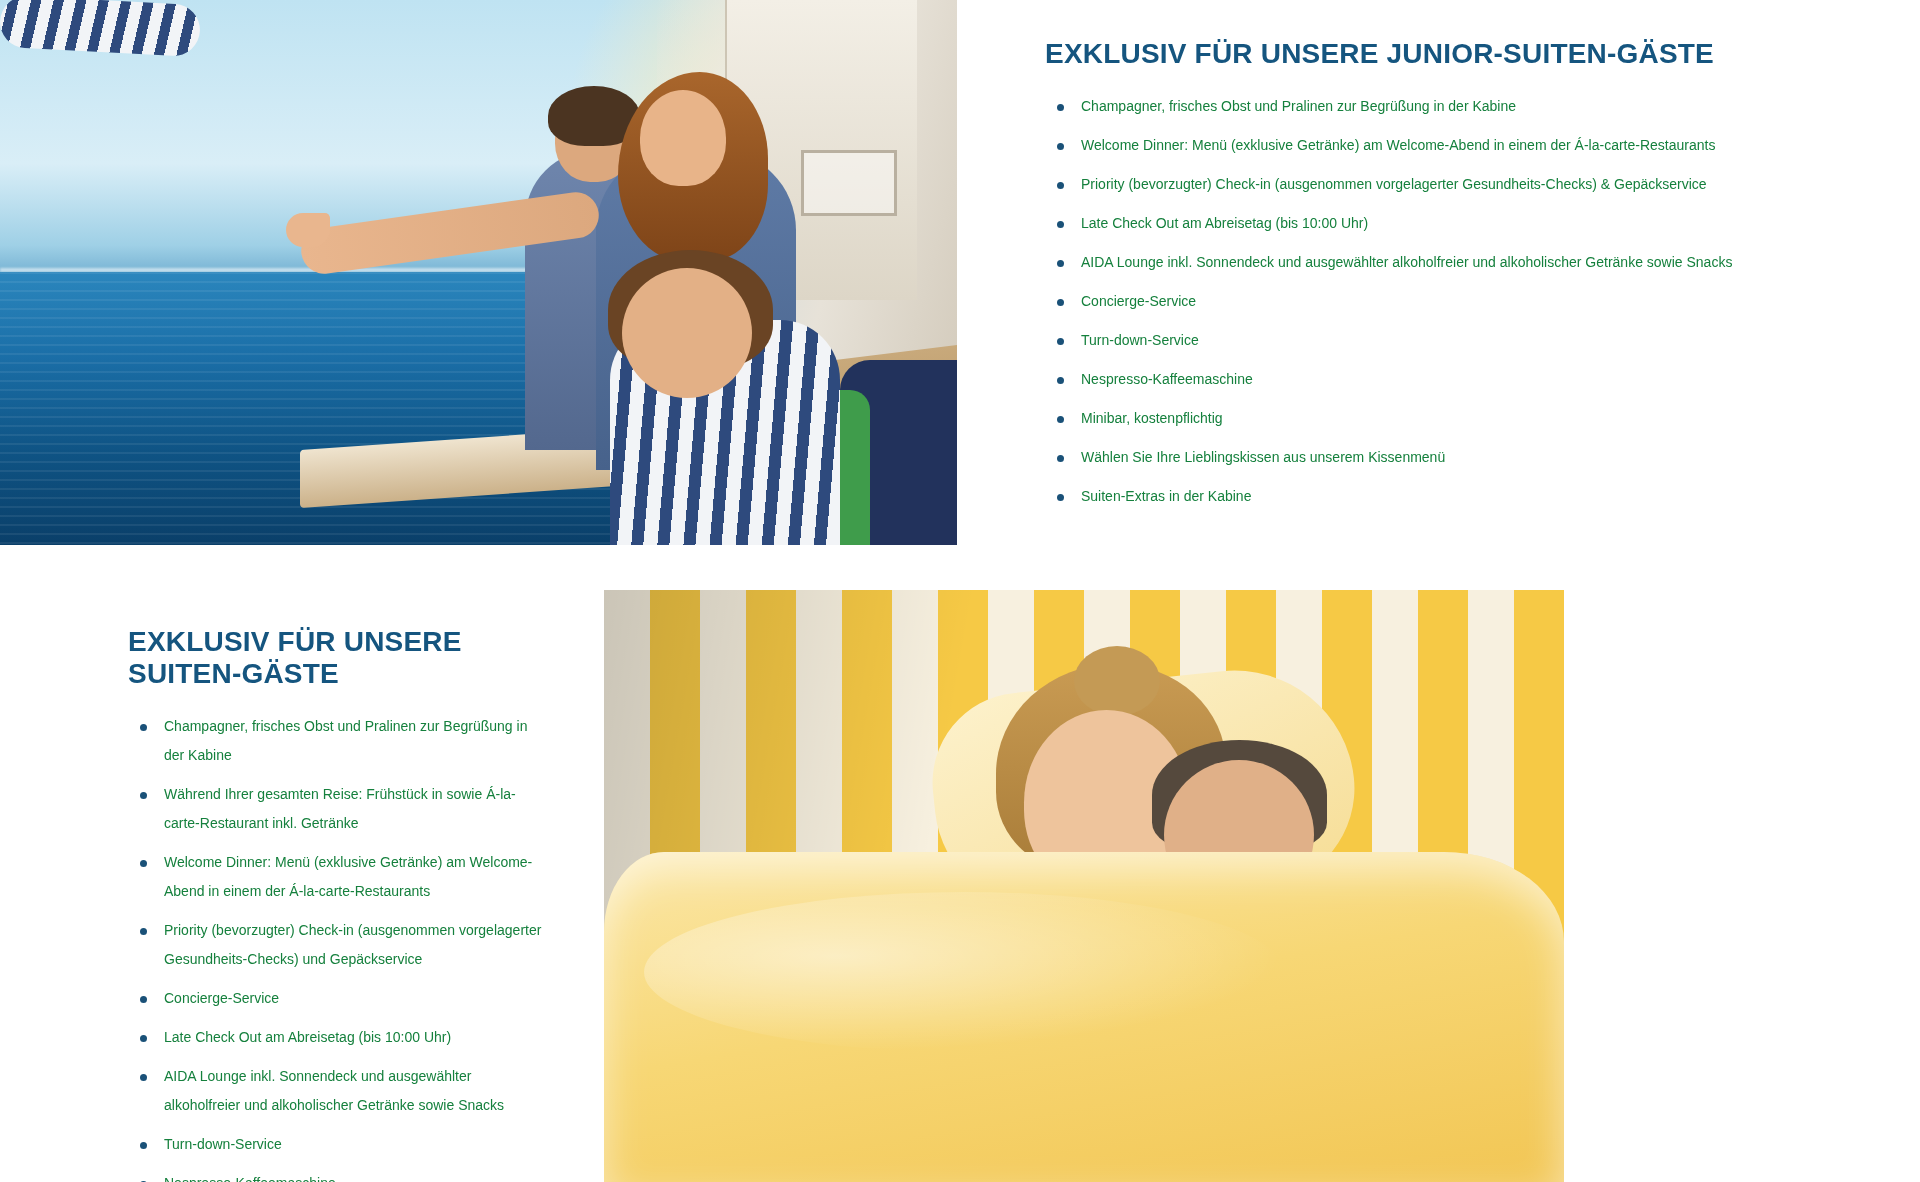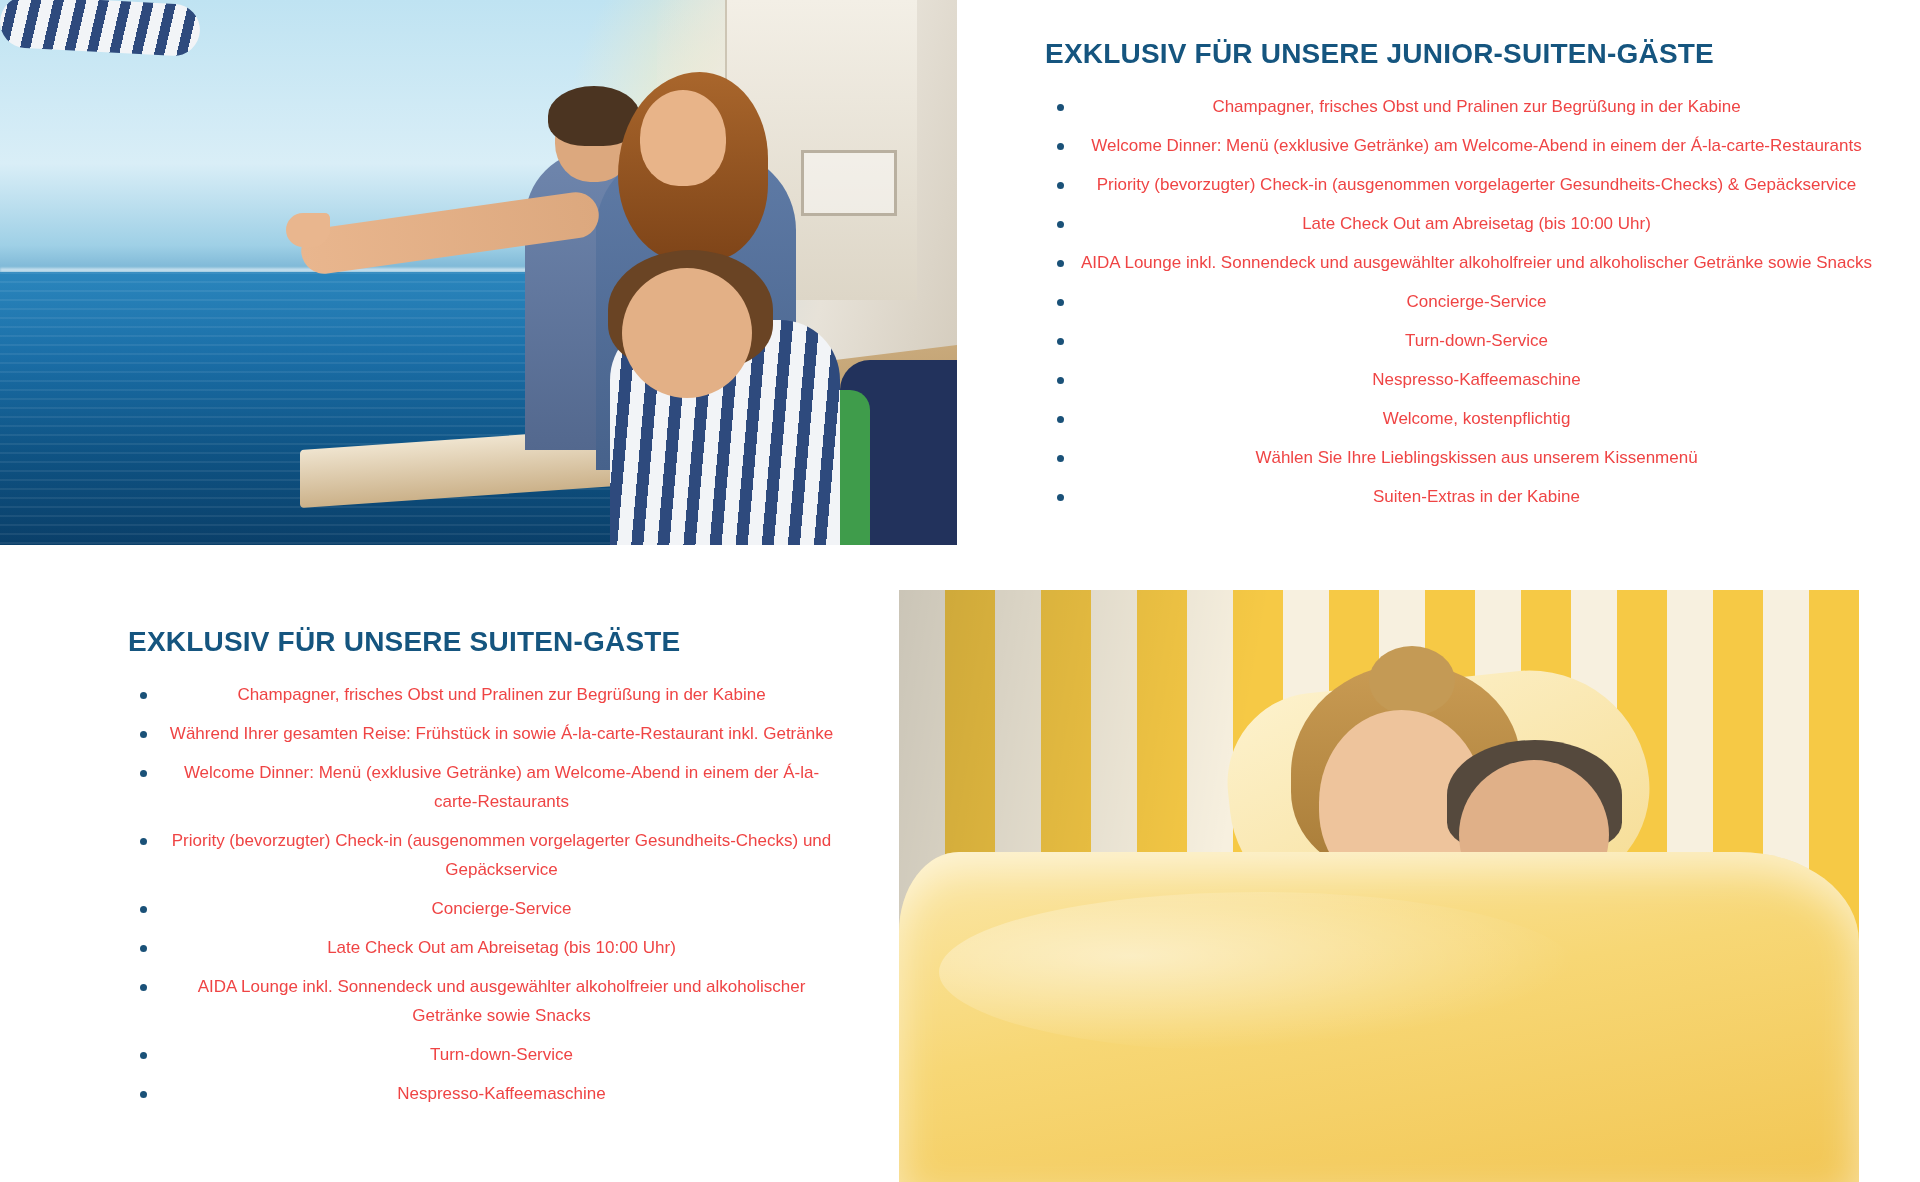--- a/index.html
+++ b/index.html
@@ -32,21 +32,21 @@
   .row-top {
     top: 0;
     left: 0;
     width: 1920px;
     height: 545px;
   }
 
   .row-bottom {
     top: 590px;
     left: 0;
-    width: 1859px;
+    width: 1564px;
     height: 592px;
   }
 
   
   .photo {
     position: relative;
     overflow: hidden;
     flex: none;
   }
 
@@ -308,24 +308,23 @@
 
   ul.benefits {
     list-style: none;
     margin: 0;
     padding: 0;
   }
   ul.benefits li {
     position: relative;
     padding-left: 36px;
     margin-bottom: 10px;
-    font-size: 17px;
+    font-size: 14px;
     line-height: 29px;
-    color: #ef4444;
-    text-align: center;
+    color: #15803d;
   }
   ul.benefits li::before {
     content: "";
     position: absolute;
     left: 12px;
     top: 12px;
     width: 7px;
     height: 7px;
     border-radius: 50%;
     background: #1a5178;
@@ -367,21 +366,21 @@
       <h2 class="heading">EXKLUSIV FÜR UNSERE JUNIOR-SUITEN-GÄSTE</h2>
       <ul class="benefits">
         <li>Champagner, frisches Obst und Pralinen zur Begrüßung in der Kabine</li>
         <li>Welcome Dinner: Menü (exklusive Getränke) am Welcome-Abend in einem der Á-la-carte-Restaurants</li>
         <li>Priority (bevorzugter) Check-in (ausgenommen vorgelagerter Gesundheits-Checks) &amp; Gepäckservice</li>
         <li>Late Check Out am Abreisetag (bis 10:00 Uhr)</li>
         <li>AIDA Lounge inkl. Sonnendeck und ausgewählter alkoholfreier und alkoholischer Getränke sowie Snacks</li>
         <li>Concierge-Service</li>
         <li>Turn-down-Service</li>
         <li>Nespresso-Kaffeemaschine</li>
-        <li>Welcome, kostenpflichtig</li>
+        <li>Minibar, kostenpflichtig</li>
         <li>Wählen Sie Ihre Lieblingskissen aus unserem Kissenmenü</li>
         <li>Suiten-Extras in der Kabine</li>
       </ul>
     </div>
   </div>
 
   <div class="row row-bottom">
 
     <div class="textblock textblock-left">
       <h2 class="heading">EXKLUSIV FÜR UNSERE SUITEN-GÄSTE</h2>

